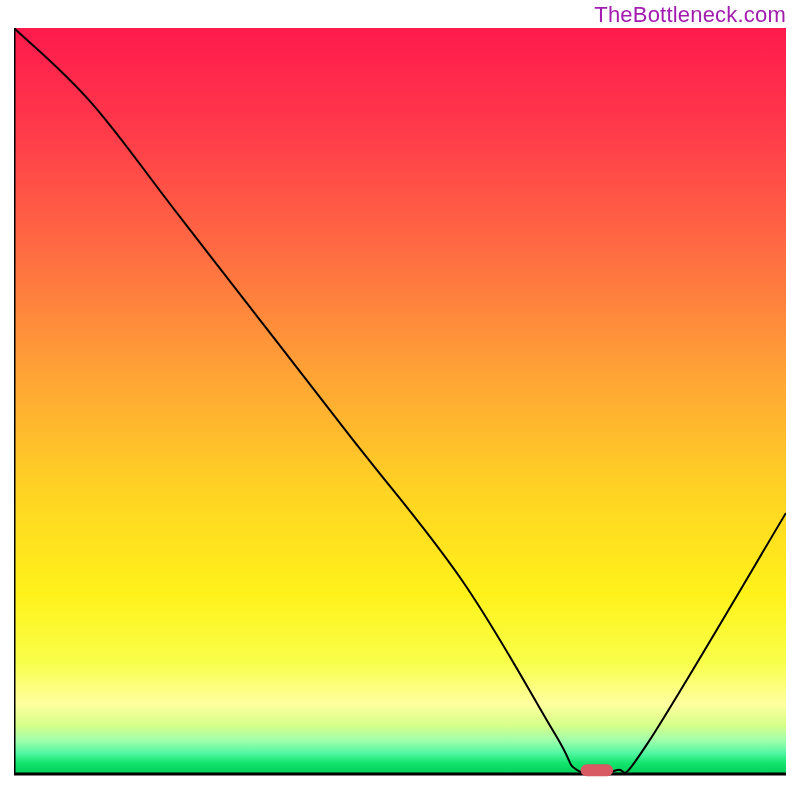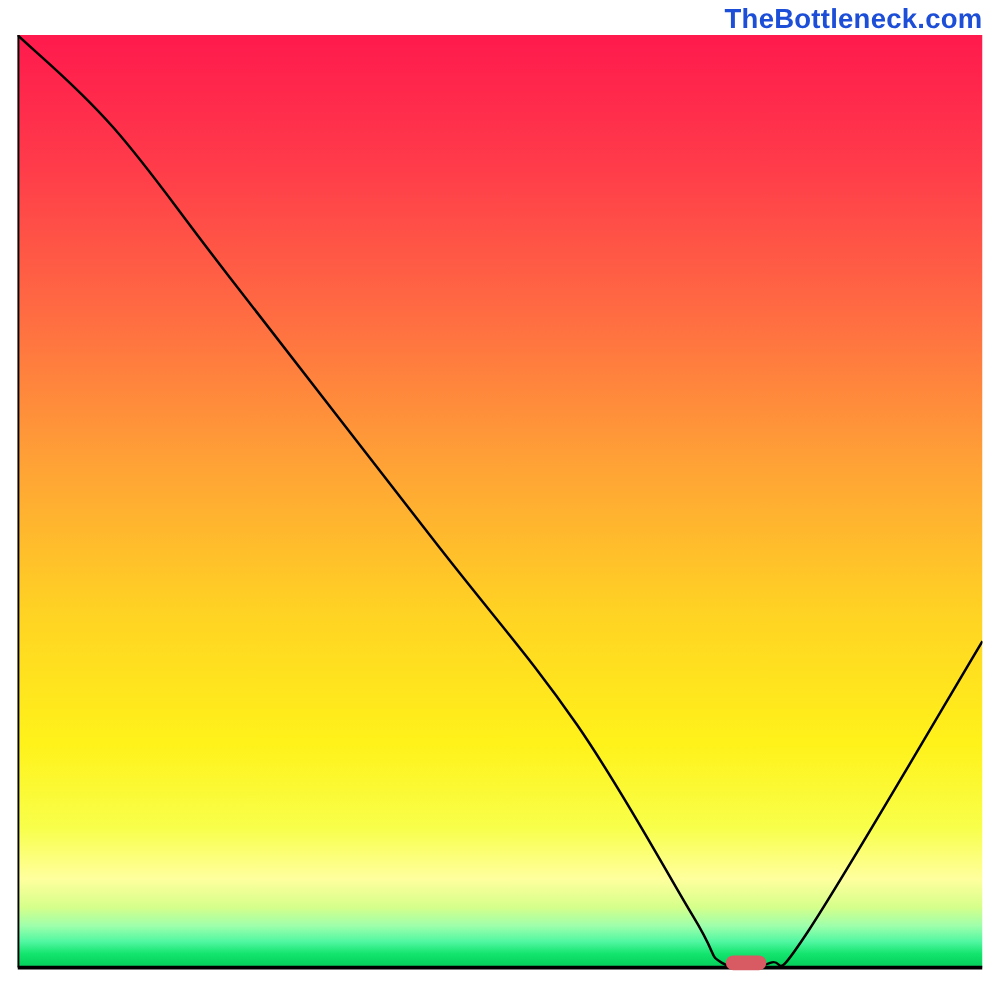--- a/index.html
+++ b/index.html
@@ -14,22 +14,22 @@
   .container {
     position: relative;
     width: 800px;
     height: 800px;
   }
   .watermark {
     position: absolute;
     top: 2px;
     right: 14px;
     font-size: 22px;
-    font-weight: 700;
-    color: #1d4ed8;
+    font-weight: 400;
+    color: #a21caf;
     letter-spacing: 0.2px;
   }
   .plot {
     position: absolute;
     left: 14px;
     top: 28px;
     width: 772px;
     height: 760px;
   }
   .axis-line {

